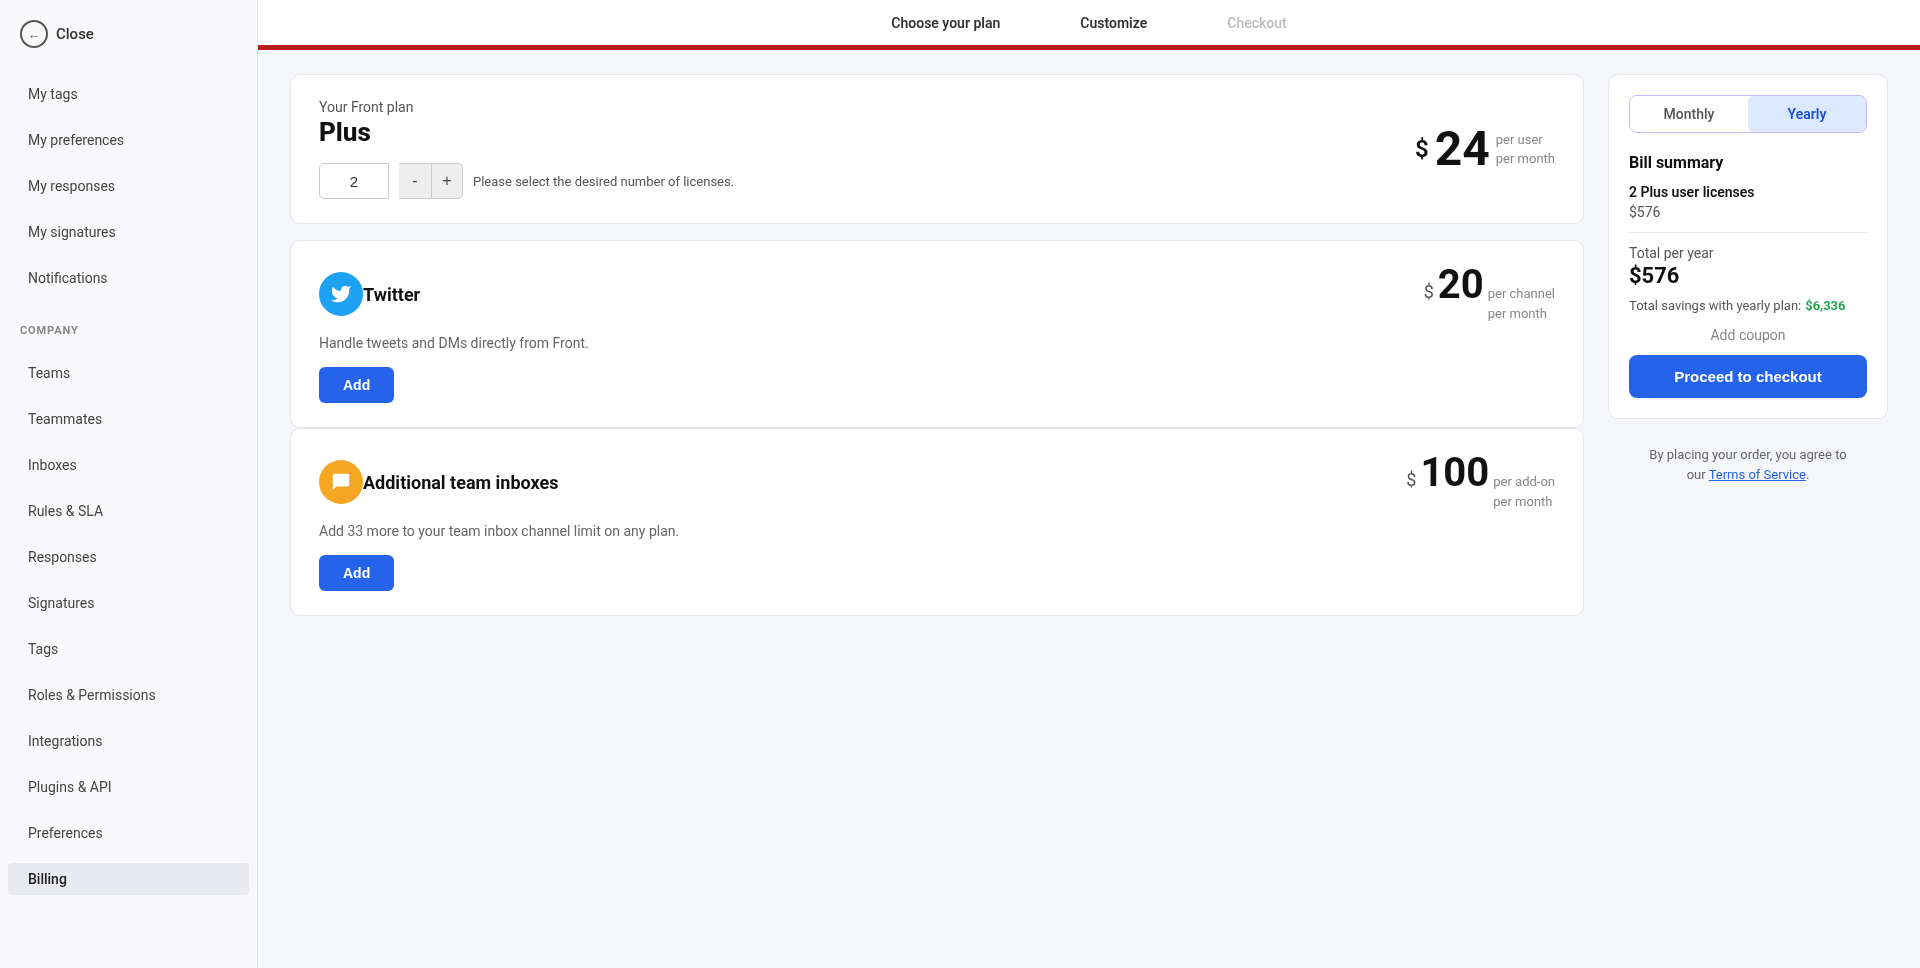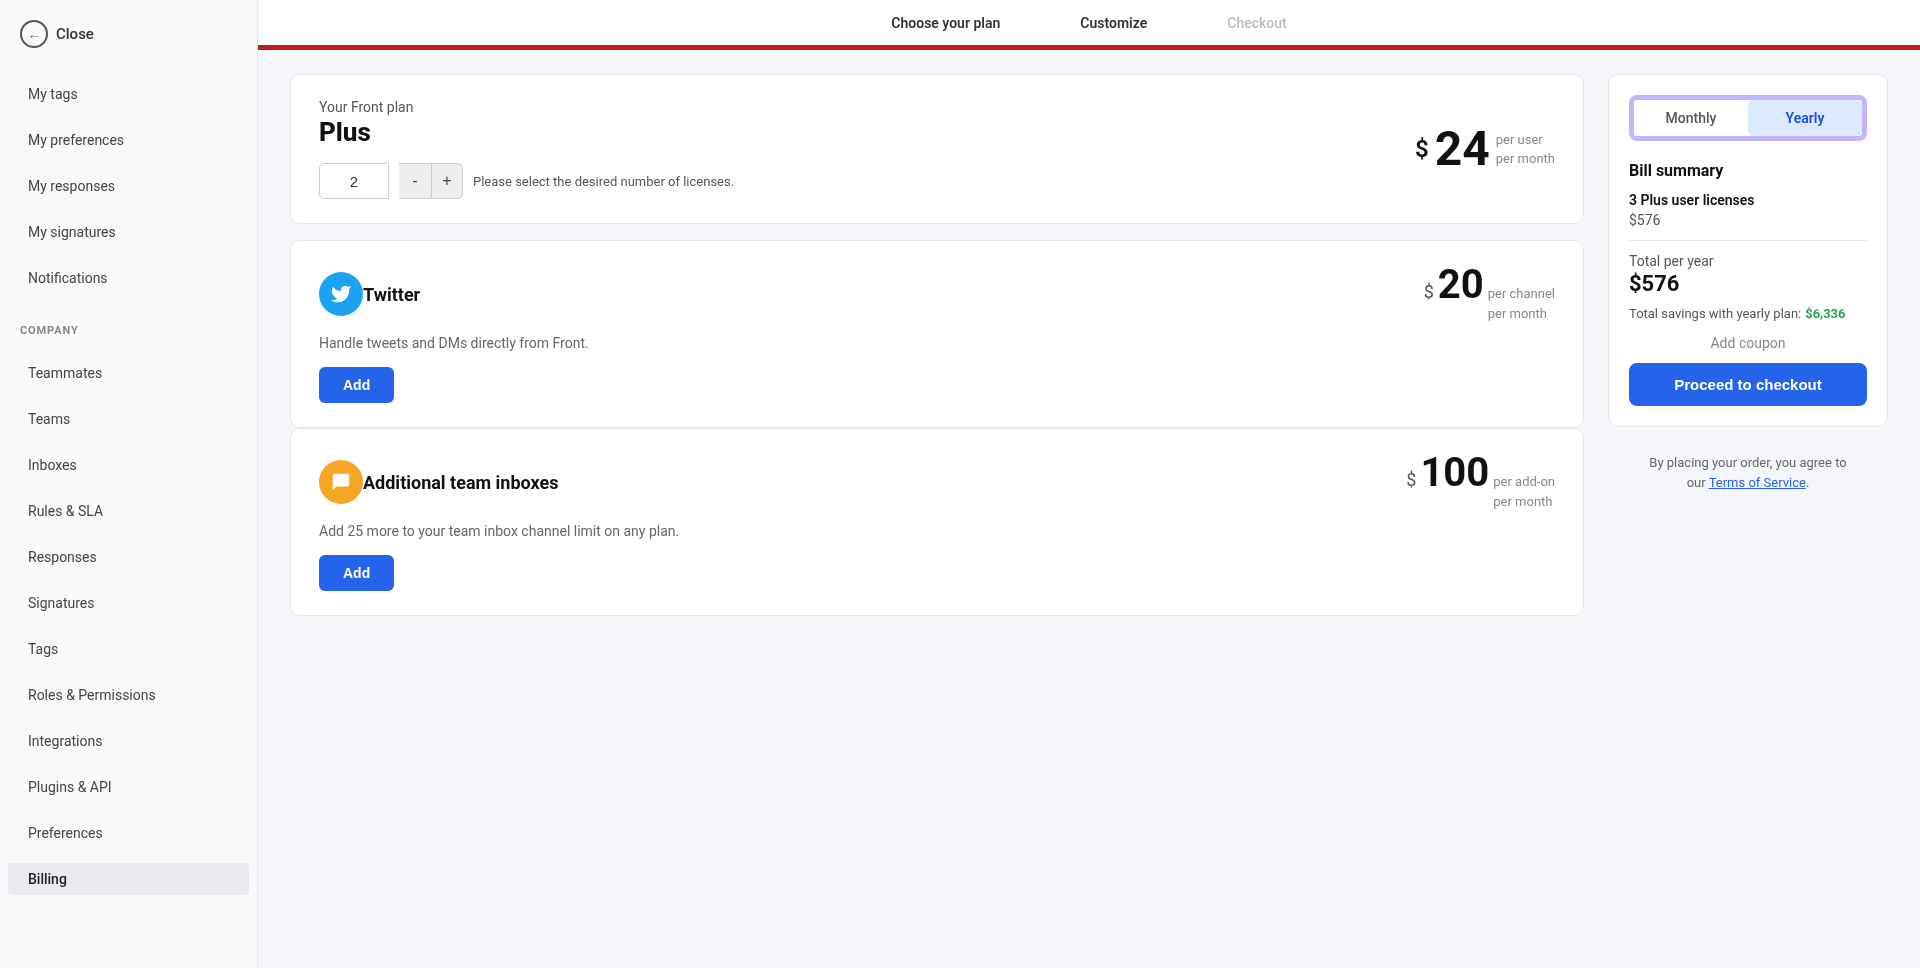--- a/index.html
+++ b/index.html
@@ -212,21 +212,21 @@
     .billing-card {
       background: white;
       border-radius: 10px;
       border: 1px solid #e5e7eb;
       padding: 20px;
     }
     .billing-toggle {
       display: flex;
       border-radius: 8px;
       overflow: hidden;
-      border: 5px solid #c4b5fd;
+      border: 1px solid #c4b5fd;
       margin-bottom: 20px;
     }
     .billing-toggle-btn {
       flex: 1;
       padding: 10px;
       text-align: center;
       font-size: 14px;
       font-weight: 500;
       cursor: pointer;
       color: #555;
@@ -284,22 +284,22 @@
   <div id="sidebar-personal-items">
       <div class="sidebar-nav-item">My tags</div>
       <div class="sidebar-nav-item">My preferences</div>
       <div class="sidebar-nav-item">My responses</div>
       <div class="sidebar-nav-item">My signatures</div>
       <div class="sidebar-nav-item">Notifications</div>
     </div>
 
   <div class="sidebar-section-label">COMPANY</div>
   <div id="sidebar-company-items">
+      <div class="sidebar-nav-item">Teams</div>
       <div class="sidebar-nav-item">Teammates</div>
-      <div class="sidebar-nav-item">Teams</div>
       <div class="sidebar-nav-item">Inboxes</div>
       <div class="sidebar-nav-item">Rules &amp; SLA</div>
       <div class="sidebar-nav-item">Responses</div>
       <div class="sidebar-nav-item">Signatures</div>
       <div class="sidebar-nav-item">Tags</div>
       <div class="sidebar-nav-item">Roles &amp; Permissions</div>
       <div class="sidebar-nav-item">Integrations</div>
       <div class="sidebar-nav-item">Plugins &amp; API</div>
       <div class="sidebar-nav-item">Preferences</div>
       <div class="sidebar-nav-item active">Billing</div>
@@ -378,38 +378,38 @@
       </div>
       <div class="addon-price-area">
         <span class="addon-price-dollar">$</span>
         <span class="addon-price">100</span>
         <div class="addon-price-meta">
           <div>per add-on</div>
           <div>per month</div>
         </div>
       </div>
     </div>
-    <div class="addon-desc">Add 25 more to your team inbox channel limit on any plan.</div>
+    <div class="addon-desc">Add 33 more to your team inbox channel limit on any plan.</div>
     <button class="btn-add">Add</button>
   </div>
         </div>
 
     </div>
 
     <div class="right-col">
       <div class="billing-card">
         
         <div class="billing-toggle">
           <div class="billing-toggle-btn" id="toggle-monthly">Monthly</div>
           <div class="billing-toggle-btn active" id="toggle-yearly">Yearly</div>
         </div>
         
         <div class="bill-summary-title">Bill summary</div>
         <div class="bill-line">
-          <span class="bill-line-label">3 Plus user licenses</span>
+          <span class="bill-line-label">2 Plus user licenses</span>
         </div>
         <div class="bill-line">
           <span class="bill-line-value">$576</span>
         </div>
         <hr class="bill-divider">
         <div class="bill-total-label">Total per year</div>
         <div class="bill-total-value">$576</div>
         <div style="display:flex;gap:4px;align-items:center;flex-wrap:wrap;">
           <span class="bill-savings-label">Total savings with yearly plan:</span>
           <span class="bill-savings-value">$6,336</span>

